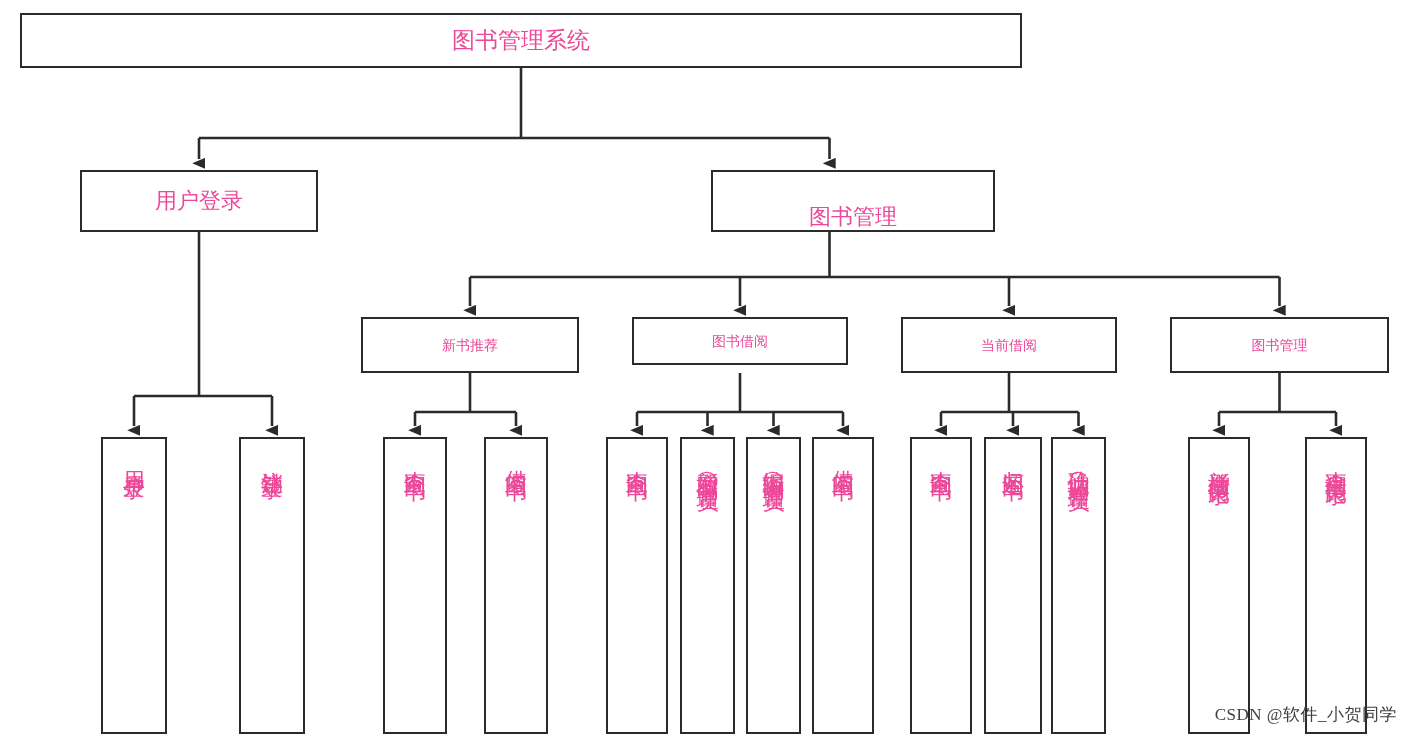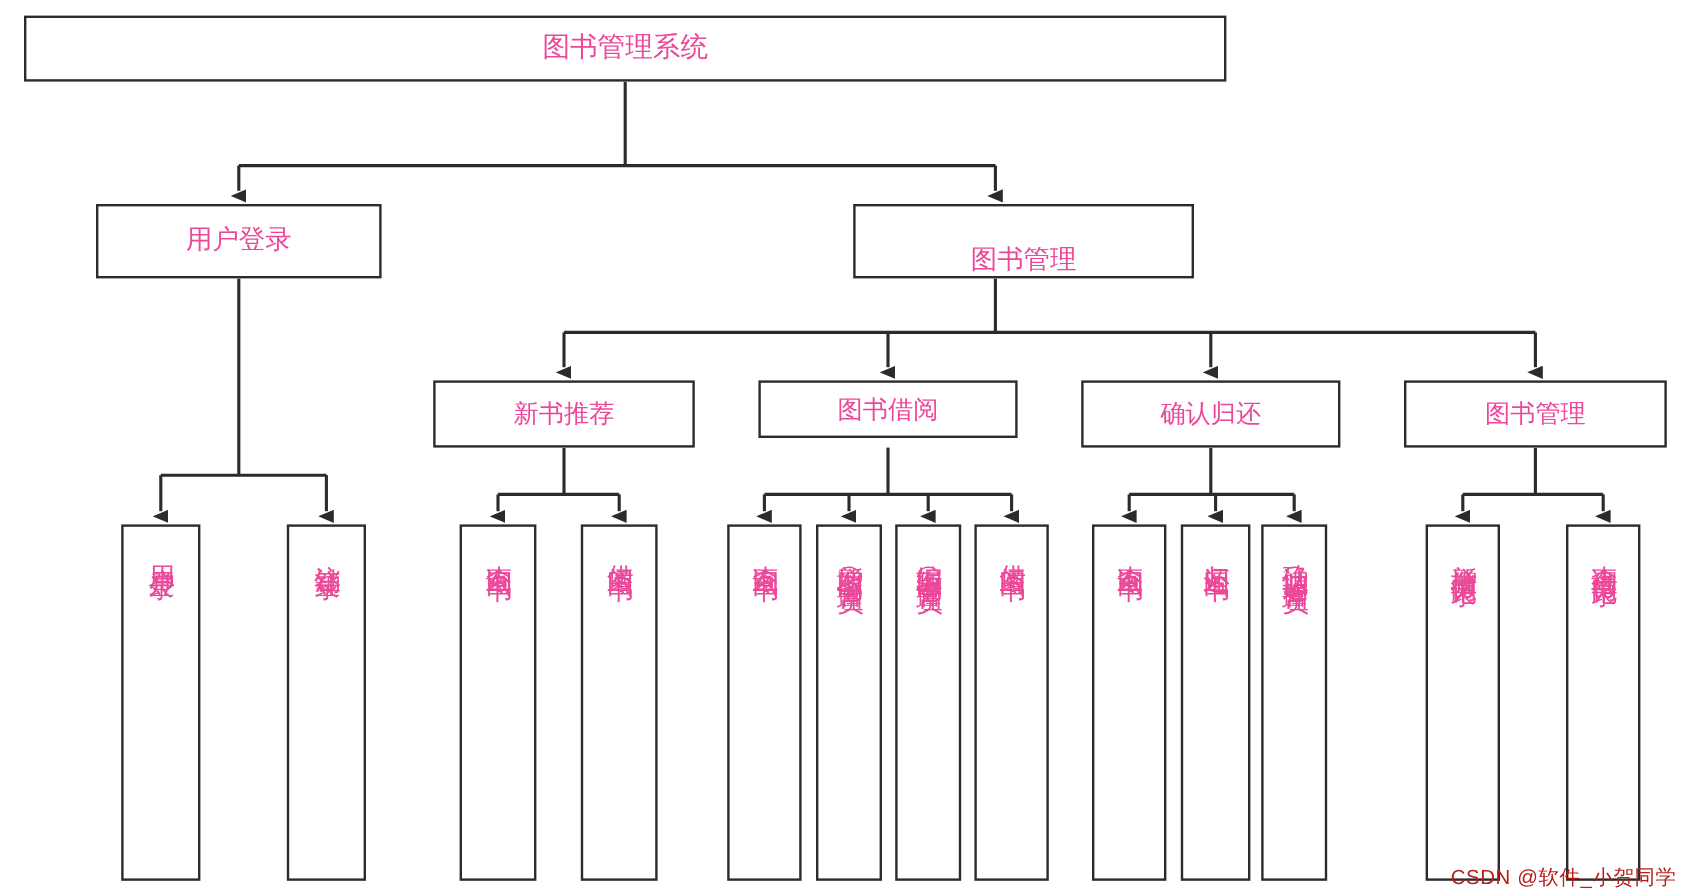--- a/index.html
+++ b/index.html
@@ -37,43 +37,43 @@
     z-index: 2;
   }
   .node .lbl {
     display: block;
     text-align: center;
     line-height: 1.18;
     white-space: nowrap;
   }
   .node-root .lbl { font-size: 23px; }
   .node-l2 .lbl   { font-size: 22px; }
-  .node-l3 .lbl   { font-size: 21px; font-family: Liberation Serif, serif; }
+  .node-l3 .lbl   { font-size: 14px; }
   .node-leaf {
     align-items: flex-start;
     padding-top: 14px;
   }
   .node-leaf .lbl {
     writing-mode: vertical-rl;
     text-orientation: upright;
     font-size: 22px;
     letter-spacing: 3px;
     line-height: 1;
     white-space: nowrap;
   }
   #watermark {
     position: absolute;
     right: 8px;
-    bottom: 4px;
+    bottom: 21px;
     font-size: 17px;
-    color: #b91c1c;
+    color: #404040;
     letter-spacing: 0.5px;
     z-index: 5;
     white-space: nowrap;
-    font-family: Liberation Sans, sans-serif;
+    font-family: Liberation Serif, serif;
   }
 </style>
 </head>
 <body>
 
 <div id="canvas">
 
   <svg id="wires" viewBox="0 0 1405 747" preserveAspectRatio="none" aria-hidden="true">
     <defs>
       <marker id="arw" markerWidth="11" markerHeight="13" refX="1.2" refY="6.2" orient="auto" markerUnits="userSpaceOnUse">
@@ -127,21 +127,21 @@
       <div class="node node-l2" style="left: 711px; top: 170px; width: 284px; height: 62px; align-items: flex-end;">
         <span class="lbl">图书管理</span>
       </div>
       <div class="node node-l3" style="left: 361px; top: 317px; width: 218px; height: 56px;">
         <span class="lbl">新书推荐</span>
       </div>
       <div class="node node-l3" style="left: 632px; top: 317px; width: 216px; height: 48px;">
         <span class="lbl">图书借阅</span>
       </div>
       <div class="node node-l3" style="left: 901px; top: 317px; width: 216px; height: 56px;">
-        <span class="lbl">确认归还</span>
+        <span class="lbl">当前借阅</span>
       </div>
       <div class="node node-l3" style="left: 1170px; top: 317px; width: 219px; height: 56px;">
         <span class="lbl">图书管理</span>
       </div>
       <div class="node node-leaf" style="left: 101px; top: 437px; width: 66px; height: 297px;">
         <span class="lbl">用户登录</span>
       </div>
       <div class="node node-leaf" style="left: 239px; top: 437px; width: 66px; height: 297px;">
         <span class="lbl">注销登录</span>
       </div>

